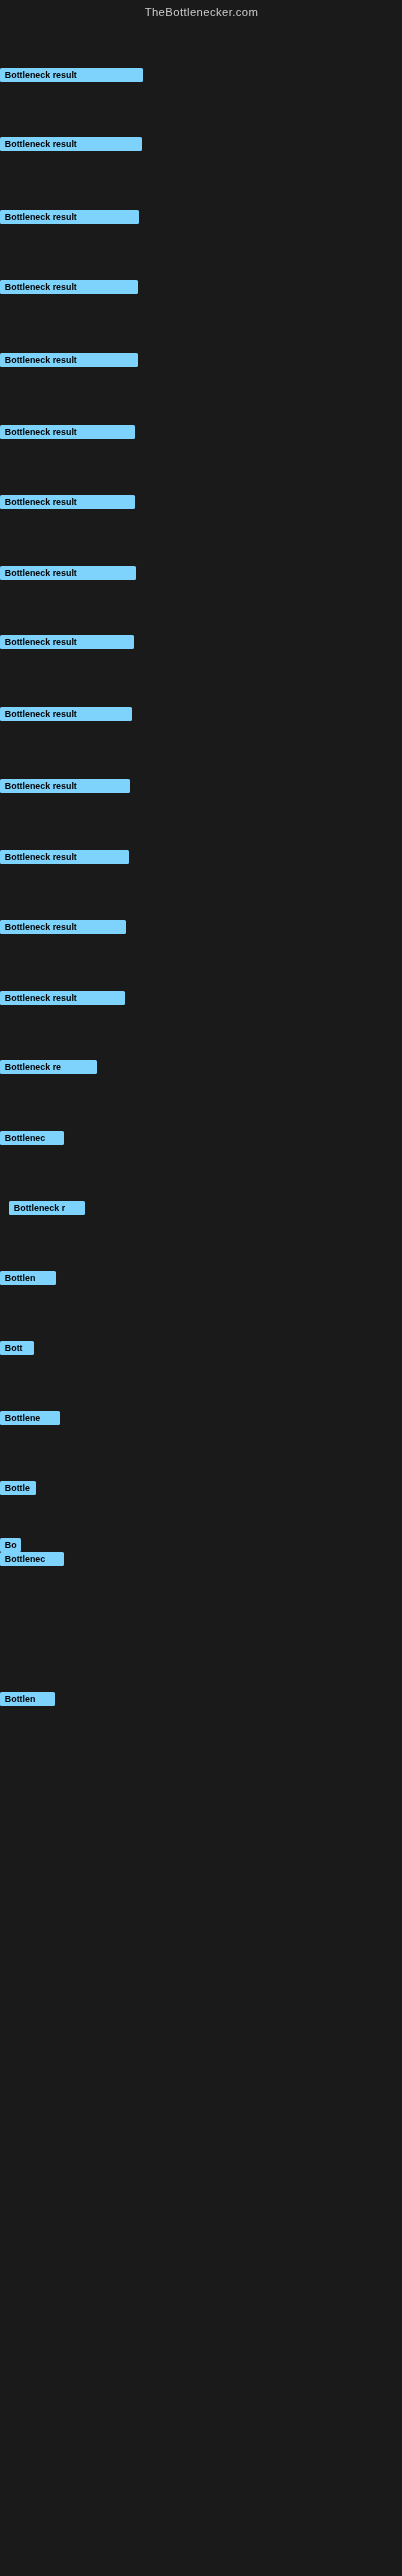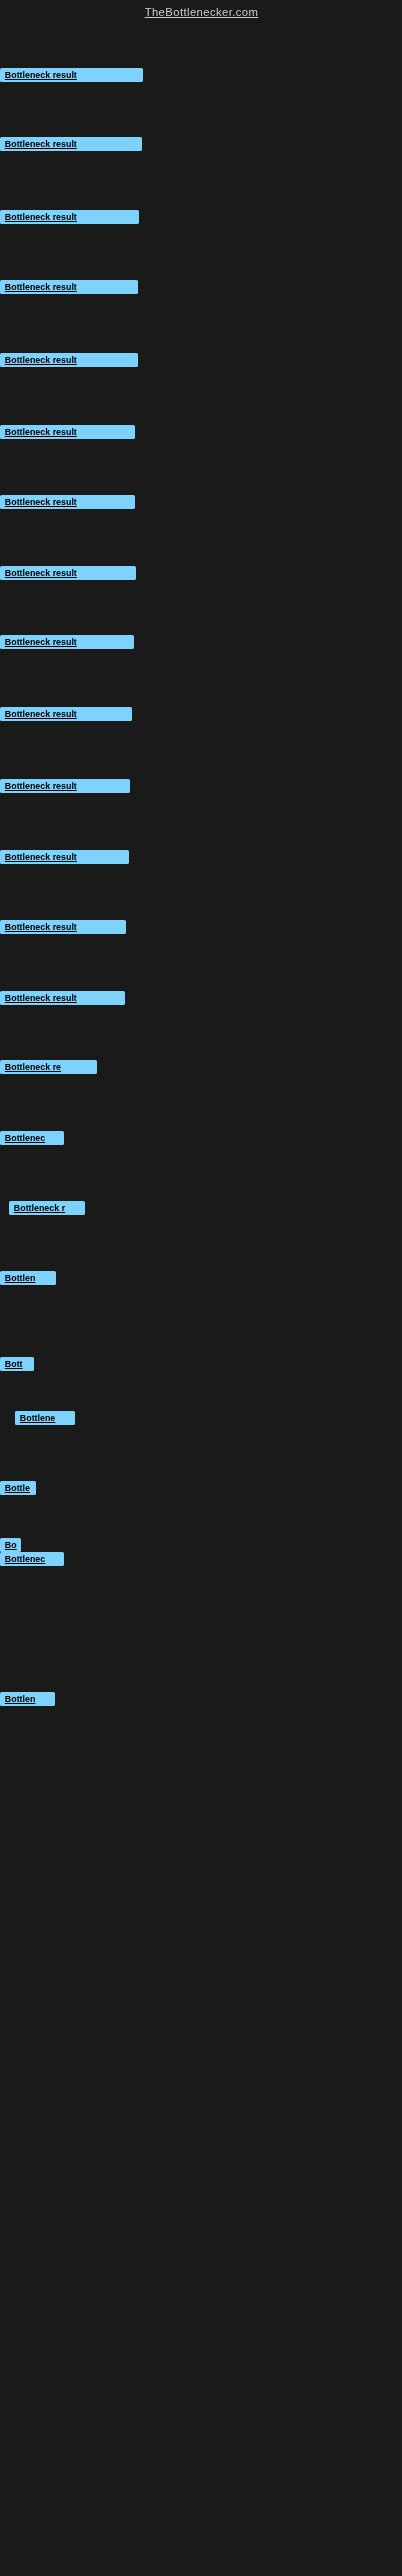--- a/index.html
+++ b/index.html
@@ -1,19 +1,18 @@
 <!DOCTYPE html>
 <html style="font-size:13px"><head>
   <meta charset="utf-8">
   <style>
     * {
       margin: 0;
       padding: 0;
       box-sizing: border-box;
-      text-decoration: underline;
     }
 
     body {
       width: 403px;
       min-height: 2576px;
       background-color: #1a1a1a;
       font-family: Arial, sans-serif;
       position: relative;
     }
 
@@ -59,20 +58,20 @@
     <div class="bar-row" style="top: 613px; left: 0px;"><div class="bottleneck-bar" style="max-width: 134px; width: 134px;">Bottleneck result</div></div>
     <div class="bar-row" style="top: 685px; left: 0px;"><div class="bottleneck-bar" style="max-width: 132px; width: 132px;">Bottleneck result</div></div>
     <div class="bar-row" style="top: 757px; left: 0px;"><div class="bottleneck-bar" style="max-width: 130px; width: 130px;">Bottleneck result</div></div>
     <div class="bar-row" style="top: 828px; left: 0px;"><div class="bottleneck-bar" style="max-width: 129px; width: 129px;">Bottleneck result</div></div>
     <div class="bar-row" style="top: 898px; left: 0px;"><div class="bottleneck-bar" style="max-width: 126px; width: 126px;">Bottleneck result</div></div>
     <div class="bar-row" style="top: 969px; left: 0px;"><div class="bottleneck-bar" style="max-width: 125px; width: 125px;">Bottleneck result</div></div>
     <div class="bar-row" style="top: 1038px; left: 0px;"><div class="bottleneck-bar" style="max-width: 97px; width: 97px;">Bottleneck re</div></div>
     <div class="bar-row" style="top: 1109px; left: 0px;"><div class="bottleneck-bar" style="max-width: 64px; width: 64px;">Bottlenec</div></div>
     <div class="bar-row" style="top: 1179px; left: 9px;"><div class="bottleneck-bar" style="max-width: 76px; width: 76px;">Bottleneck r</div></div>
     <div class="bar-row" style="top: 1249px; left: 0px;"><div class="bottleneck-bar" style="max-width: 56px; width: 56px;">Bottlen</div></div>
-    <div class="bar-row" style="top: 1319px; left: 0px;"><div class="bottleneck-bar" style="max-width: 34px; width: 34px; margin-top: 16px;">Bott</div></div>
-    <div class="bar-row" style="top: 1389px; left: 0px; padding-left: 15px;"><div class="bottleneck-bar" style="max-width: 60px; width: 60px;">Bottlene</div></div>
+    <div class="bar-row" style="top: 1319px; left: 0px;"><div class="bottleneck-bar" style="max-width: 34px; width: 34px;">Bott</div></div>
+    <div class="bar-row" style="top: 1389px; left: 0px;"><div class="bottleneck-bar" style="max-width: 60px; width: 60px;">Bottlene</div></div>
     <div class="bar-row" style="top: 1459px; left: 0px;"><div class="bottleneck-bar" style="max-width: 44px; width: 36px;">Bottle</div></div>
     <div class="bar-row" style="top: 1530px; left: 0px;"><div class="bottleneck-bar" style="max-width: 64px; width: 64px;">Bottlenec</div></div>
     <div class="bar-row" style="top: 1516px; left: 0px;"><div class="bottleneck-bar" style="max-width: 21px; width: 21px;">Bo</div></div>
     <div class="bar-row" style="top: 1670px; left: 0px;"><div class="bottleneck-bar" style="max-width: 55px; width: 55px;">Bottlen</div></div>
   </div>
 
 
 </body></html>

